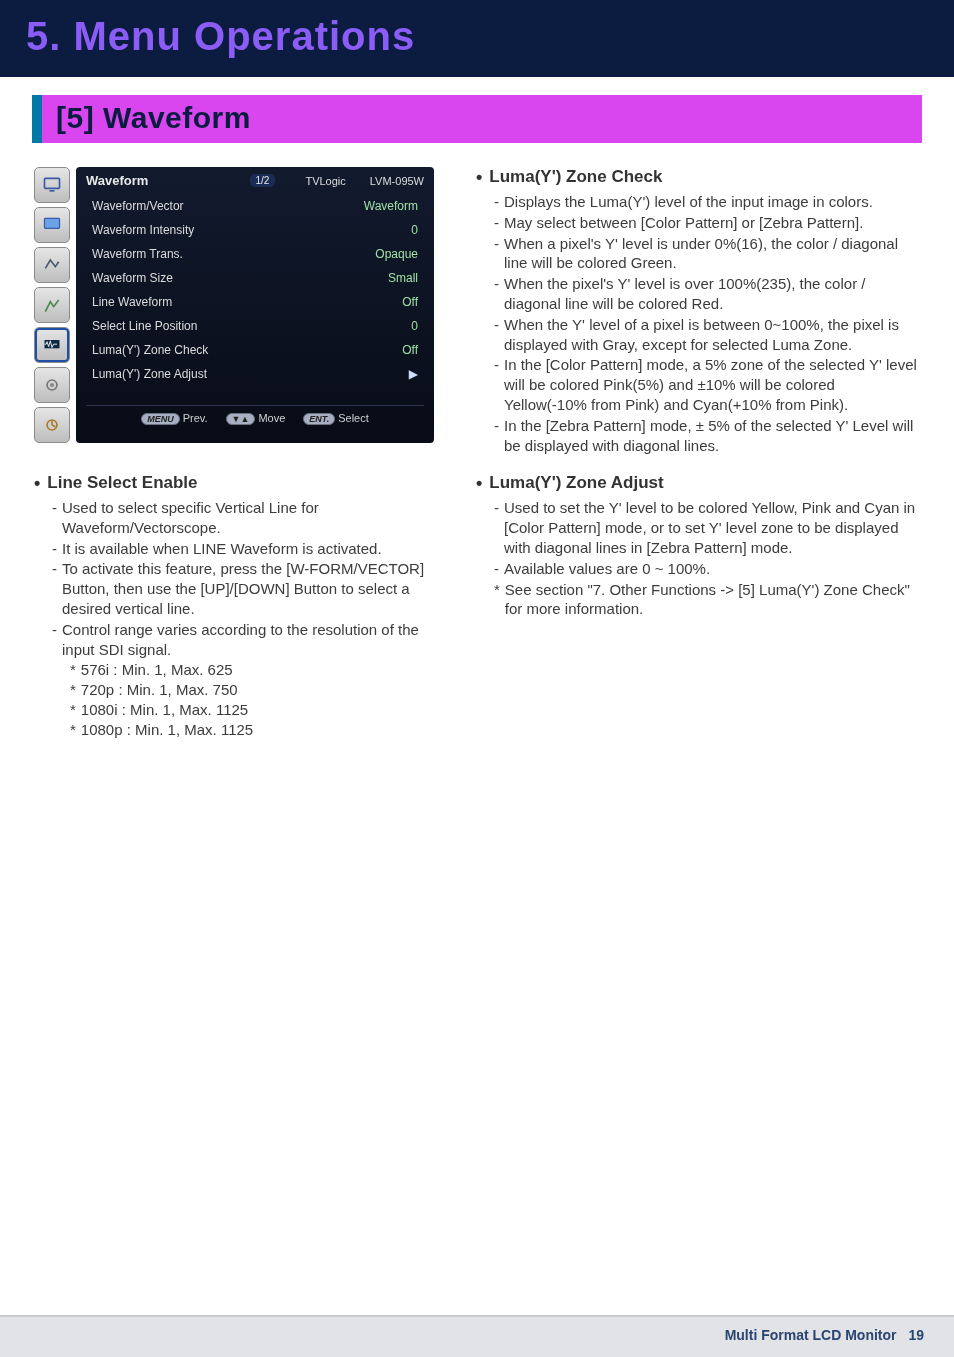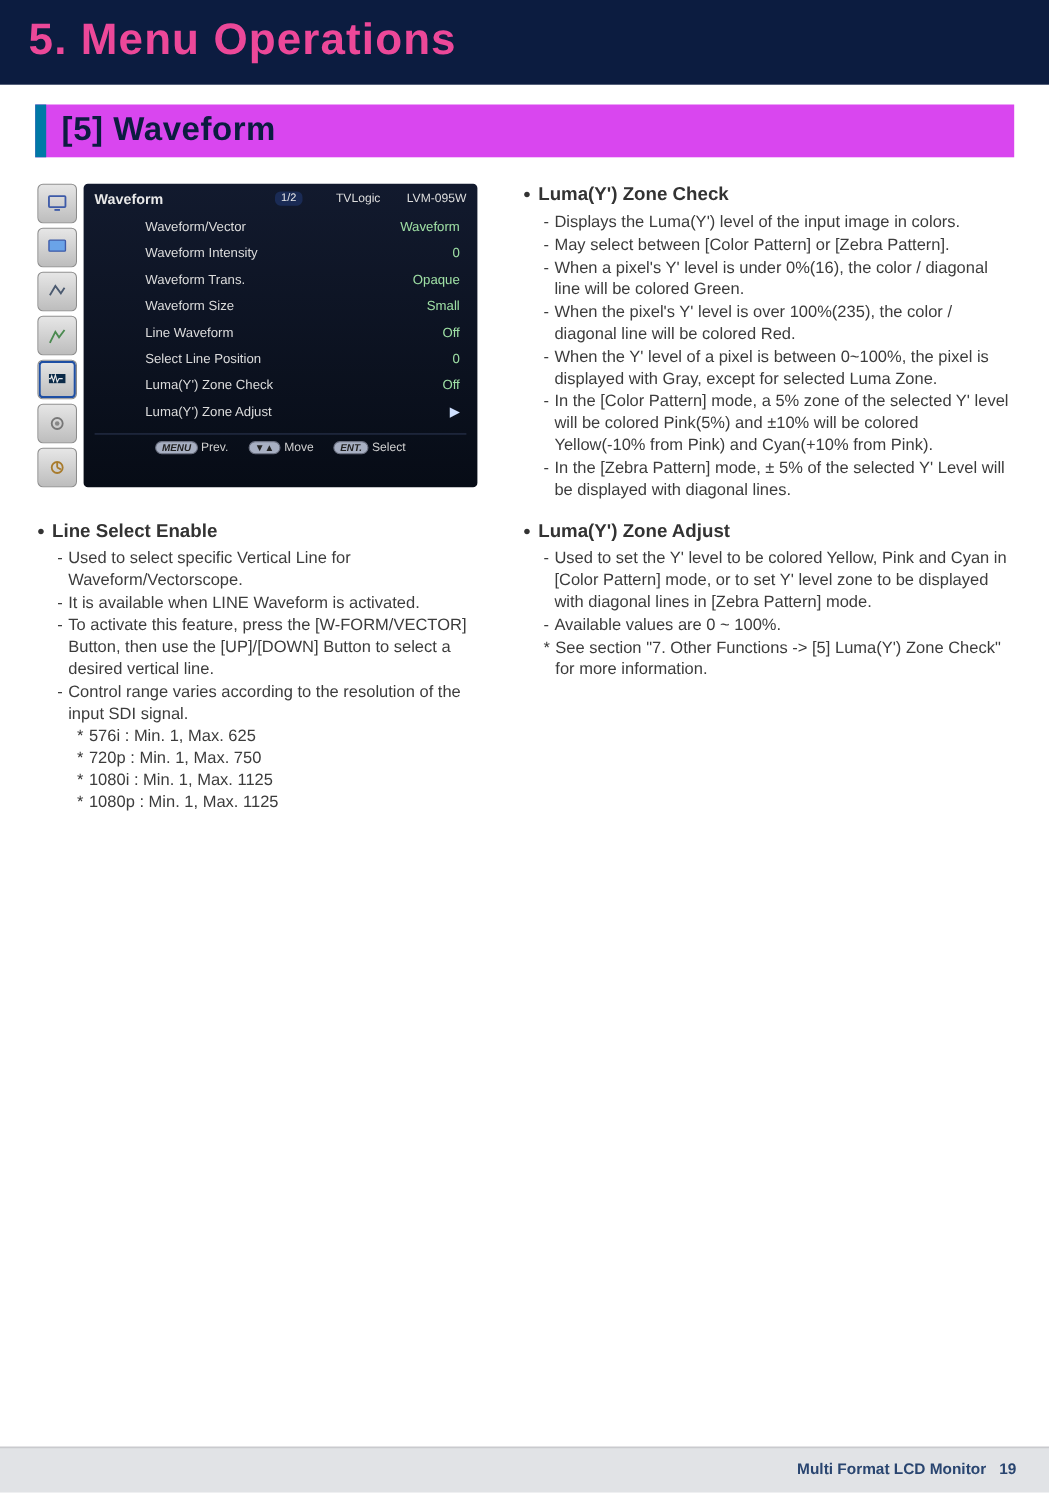--- a/index.html
+++ b/index.html
@@ -1,20 +1,20 @@
 <!DOCTYPE html>
 <html><head>
 <meta charset="utf-8">
 <style>
   * { box-sizing: border-box; margin: 0; padding: 0; }
   html, body { width: 954px; height: 1357px; font-family: "Segoe UI", "Myriad Pro", Arial, sans-serif; background: #fff; color: #222; }
   
   .chapter-bar {
     background: #0c1c40;
-    color: #ec4899;
+    color: #8b5cf6;
     font-size: 40px;
     font-weight: 600;
     padding: 14px 0 18px 26px;
     letter-spacing: 1px;
   }
   
   .section-bar {
     margin: 18px 32px 0 32px;
     background: #d946ef;
     border-left: 10px solid #0079a6;
@@ -51,26 +51,26 @@
     color: #e8e8e8;
     border-radius: 4px;
     padding: 6px 10px 8px 10px;
     font-size: 12px;
   }
   .osd-head { display: flex; align-items: center; margin-bottom: 6px; }
   .osd-title { font-weight: 700; font-size: 13px; flex: 1; }
   .osd-page { background:#1a2b55; border-radius:5px; font-size:10px; padding:1px 6px; margin-right:30px; }
   .osd-brand { font-size: 11px; color:#ddd; margin-right: 24px; }
   .osd-model { font-size: 11px; color:#ddd; }
-  .osd-items { margin-top:4px;margin-left:40px; }
+  .osd-items { margin-top:4px; }
   .osd-row { display:flex; justify-content:space-between; padding: 5px 6px; color:#dcdcdc; }
   .osd-row .lbl {  }
   .osd-row .val { color:#9fe0a5; }
   .osd-row.arrow .val { color:#cfe0ff; }
-  .osd-foot { display:flex; justify-content:center; gap:18px; margin-top:8px; border-top:1px solid #2b3550; padding-top:6px; font-size:11px; color:#d0d0d0; }
+  .osd-foot { display:flex; justify-content:center; gap:18px; margin-top:19px; border-top:1px solid #2b3550; padding-top:6px; font-size:11px; color:#d0d0d0; }
   .osd-foot .key { display:inline-block; border:1px solid #6b7080; background:#a7afc2; color:#222; border-radius:10px; font-size:9px; font-style:italic; font-weight:700; padding:0 5px; margin-right:3px; }
   
   .topic-title { font-weight: 700; font-size: 17px; color:#333; margin: 0 0 4px 0; }
   .bullet-dot::before { content: "•"; font-weight:700; margin-right:7px; font-size:18px; vertical-align:-1px; }
   .sublist { margin-left: 18px; }
   .dash { display:flex; margin: 1px 0; line-height: 1.32; }
   .dash::before { content:"-"; margin-right:5px; }
   .starlist { margin-left: 36px; }
   .star { display:flex; line-height:1.32; }
   .star::before { content:"*"; margin-right:5px; }

